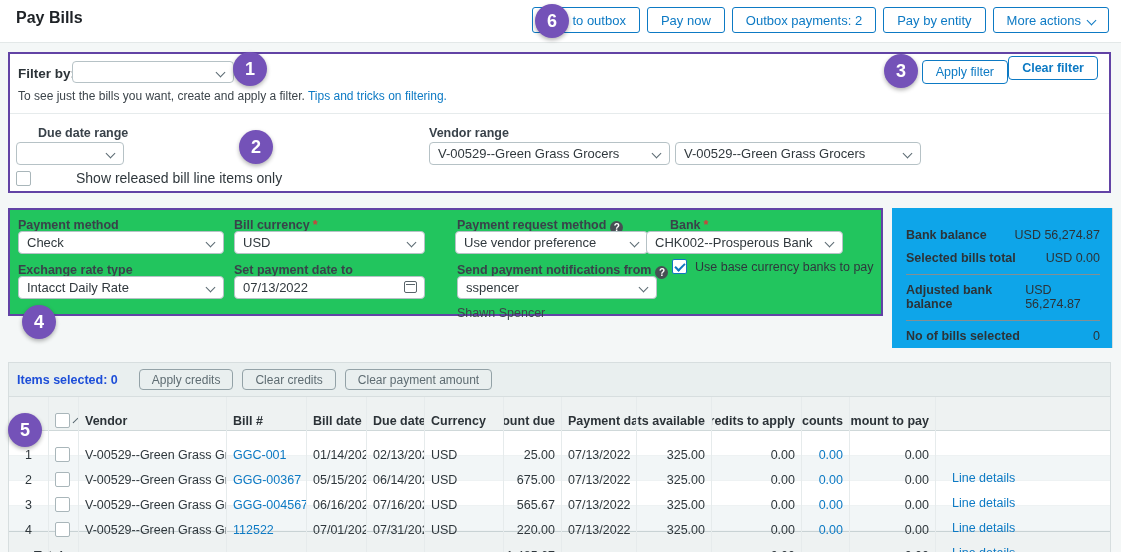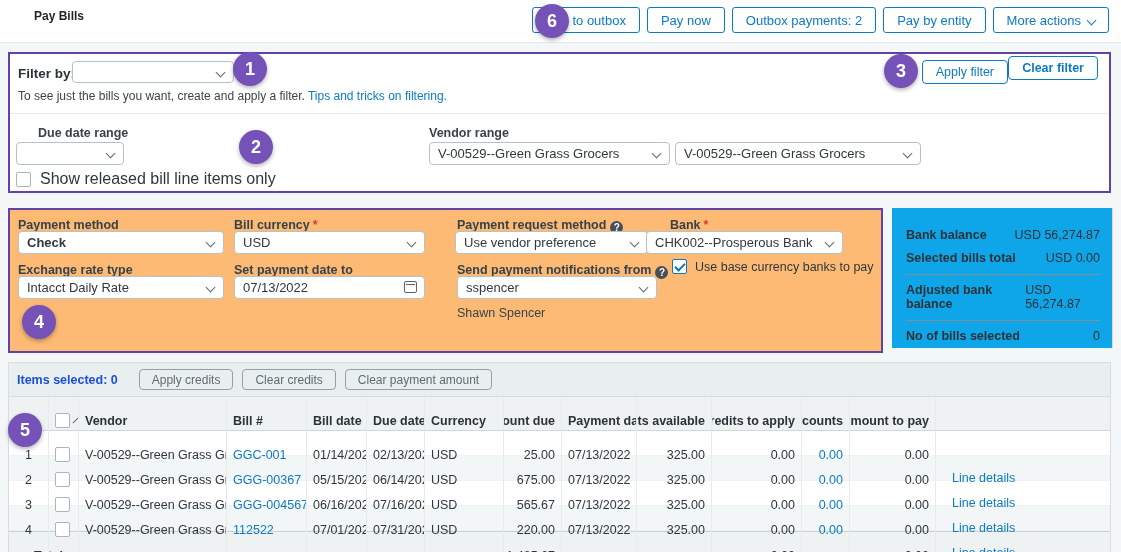--- a/index.html
+++ b/index.html
@@ -1,21 +1,21 @@
 <!DOCTYPE html>
 <html><head>
 <meta charset="utf-8">
 <style>
   html,body{margin:0;padding:0;}
   body{font-family:"Liberation Sans",sans-serif;background:#ffffff;}
   #frame{position:relative;width:1121px;height:552px;background:#f4f7f7;overflow:hidden;
          outline:1px solid #c9cdce;box-shadow:2px 3px 6px rgba(0,0,0,.25);}
   
   #topbar{position:absolute;left:0;top:0;width:100%;height:42px;background:#fff;border-bottom:1px solid #e3e8e8;}
-  #page-title{position:absolute;left:16px;top:9px;font-size:12px;font-weight:700;color:#1e2226;margin-left:18px;}
+  #page-title{position:absolute;left:16px;top:9px;font-size:16px;font-weight:700;color:#1e2226;}
   #top-buttons{position:absolute;right:12px;top:7px;display:flex;gap:7px;}
   .btn-blue{height:26px;display:inline-flex;align-items:center;gap:7px;padding:0 13px;background:#fff;
             border:1px solid #0d7ac4;border-radius:3px;color:#0d7ac4;font-size:13px;cursor:pointer;white-space:nowrap;}
   
   .chev{display:inline-block;width:6px;height:6px;border-right:1.5px solid #5b6a72;border-bottom:1.5px solid #5b6a72;
         transform:rotate(45deg);}
   .chev.blue{border-color:#0d7ac4;}
   .dd{position:relative;height:23px;background:#fff;border:1px solid #b6c2c6;border-radius:4px;
       font-size:13px;color:#30383d;line-height:21px;padding:0 24px 0 8px;box-sizing:border-box;
       white-space:nowrap;overflow:hidden;cursor:pointer;}
@@ -43,23 +43,23 @@
   #apply-filter{position:absolute;right:101px;top:6px;}
   #clear-filter{position:absolute;right:11px;top:2px;font-weight:bold;}
   .btn-blue.small{height:24px;font-size:12.5px;border-radius:4px;}
   #filter-divider{position:absolute;left:0;right:0;top:59px;border-top:1px solid #e6ebec;}
   #duedate-label{position:absolute;left:8px;top:72px;padding-left:20px;}
   #duedate-dd{position:absolute;left:6px;top:88px;width:108px;}
   #vendor-label{position:absolute;left:419px;top:72px;}
   #vendor-from{position:absolute;left:419px;top:88px;width:241px;}
   #vendor-to{position:absolute;left:665px;top:88px;width:246px;}
   #released-row{position:absolute;left:6px;top:116px;display:flex;align-items:center;gap:9px;}
-  #released-label{font-size:16px;color:#2f373c;}
-  
-  #payment-panel{position:absolute;left:8px;top:208px;width:875px;height:145px;background:#fdba74;
+  #released-label{font-size:14px;color:#2f373c;margin-left:36px;}
+  
+  #payment-panel{position:absolute;left:8px;top:208px;width:875px;height:108px;background:#22c55e;
                  border:2px solid #6243a5;box-sizing:border-box;}
   .fld{position:absolute;}
   
   #bank-summary{position:absolute;left:892px;top:208px;width:221px;height:140px;background:#0ea5e9;
                 border-right:1px solid #d6dddd;box-sizing:border-box;padding:20px 12px 0 14px;}
   .bs-row{display:flex;justify-content:space-between;align-items:baseline;font-size:12.5px;color:#2c3338;margin-bottom:9px;}
   .bs-row .bs-label{font-weight:700;}
   .bs-div{border-top:1px solid #848f93;margin:0 0 8px 0;}
   
   #bills{position:absolute;left:8px;top:362px;width:1103px;background:#fff;border:1px solid #d7dedf;box-sizing:border-box;}
@@ -132,21 +132,21 @@
       <span class="chev"></span>
     </div>
     <div id="released-row">
       <span class="cb"></span>
       <span id="released-label">Show released bill line items only</span>
     </div>
   </div>
 
   <div id="payment-panel">
     <div class="fld lbl" style="left:8px;top:8px;">Payment method</div>
-    <div class="fld dd" style="left:8px;top:21px;width:206px;font-weight:bold;">
+    <div class="fld dd" style="left:8px;top:21px;width:206px;">
       <span>Check</span>
       <span class="chev"></span>
     </div>
     <div class="fld lbl" style="left:8px;top:53px;">Exchange rate type</div>
     <div class="fld dd" style="left:8px;top:66px;width:206px;">
       <span>Intacct Daily Rate</span>
       <span class="chev"></span>
     </div>
 
     <div class="fld lbl" style="left:224px;top:8px;">

